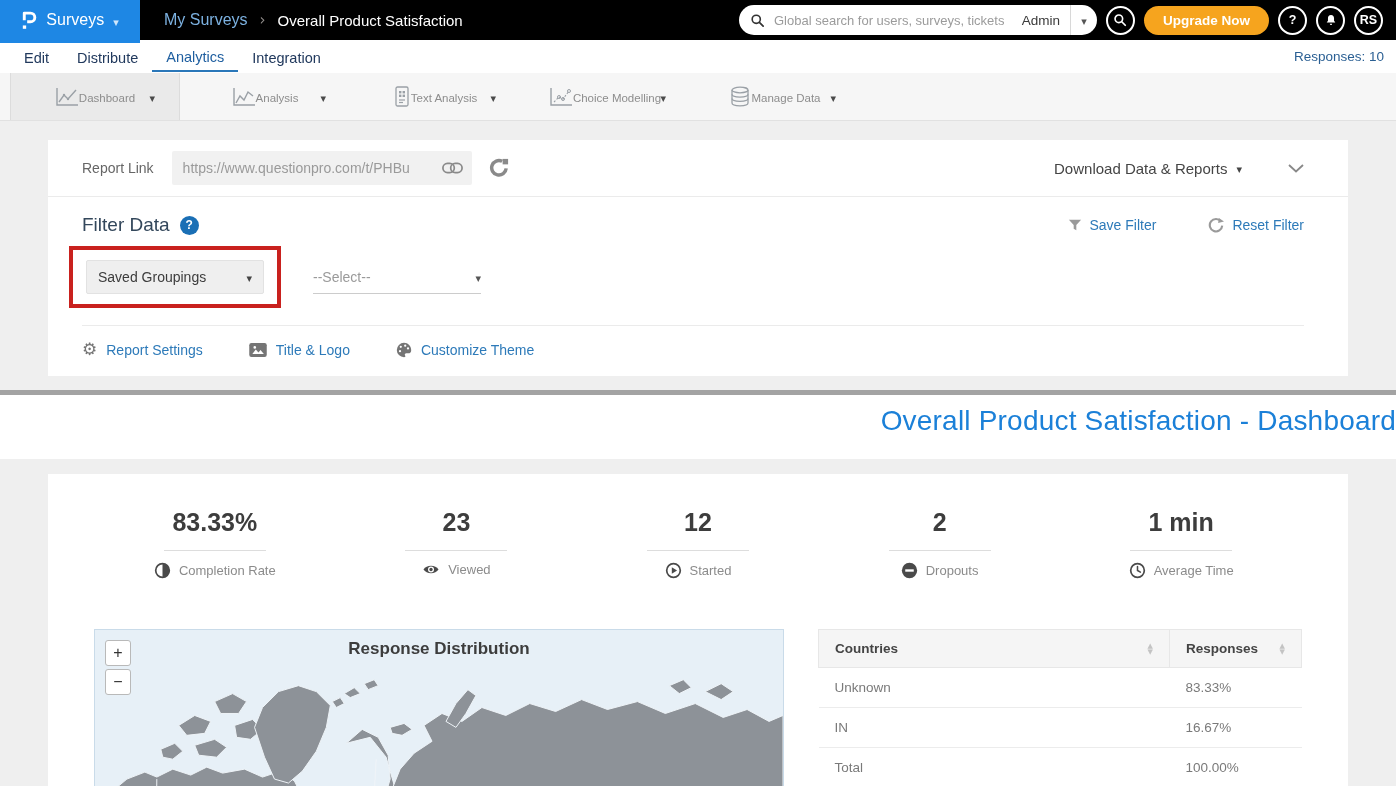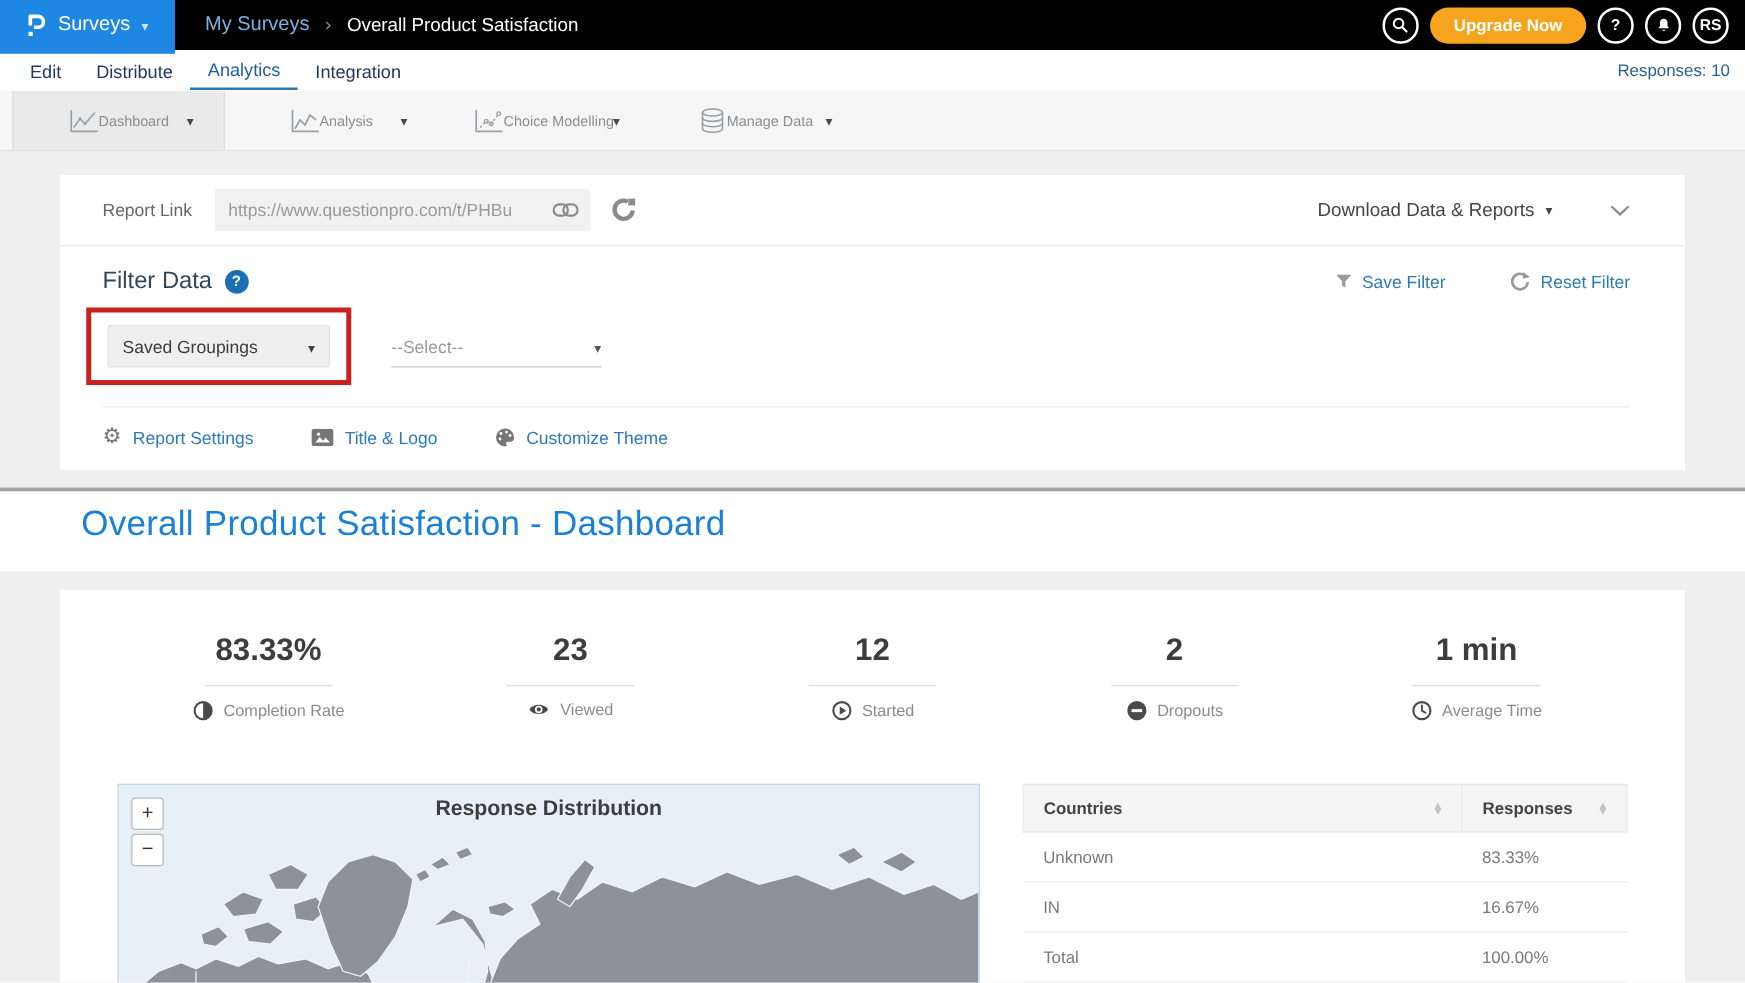--- a/index.html
+++ b/index.html
@@ -75,21 +75,21 @@
   .select-line { width:168px; height:34px; border-bottom:1px solid #ccc; display:flex; align-items:center; font-size:14px; color:#9a9a9a; margin-left:32px; margin-top:14px; cursor:pointer; }
   .select-line .caret-sm { margin-left:auto; color:#555; }
 
   .filter-divider { border-top:1px solid #ebebeb; margin-top:17px; }
   .filter-links { display:flex; align-items:center; gap:46px; padding:15px 34px 18px; }
   .flink { display:flex; align-items:center; gap:9px; font-size:14px; color:#2d7ab9; cursor:pointer; }
   .flink .ficon { color:#757575; display:flex; }
   .gear-glyph { font-family:"DejaVu Sans", sans-serif; font-size:17px; color:#757575; line-height:1; }
 
   
-  .title-band { margin-top:14px; background:#fff; border-top:3px solid #a3a3a3; padding:10px 0 22px 65px; }
+  .title-band { margin-top:14px; background:#fff; border-top:5px solid #a3a3a3; padding:10px 0 22px 65px;text-align:right; }
   .title-band h1 { margin:0; font-size:28px; font-weight:500; color:#1b80d8; letter-spacing:.2px; }
 
   
   .main-panel { margin:15px 48px 0; background:#fff; padding:34px 16px 0; height:700px; overflow:hidden; }
   .stats-row { display:flex; padding:0 30px; }
   .stat { flex:1; text-align:center; }
   .stat-value { font-size:25px; font-weight:bold; color:#3d3d3d; }
   .stat-divider { width:102px; border-top:1px solid #ddd; margin:13px auto 11px; }
   .stat-bottom { display:flex; align-items:center; justify-content:center; gap:8px; font-size:13px; color:#8b8b8b; }
   .stat-bottom .sicon { display:flex; color:#4a4a4a; }
@@ -126,20 +126,31 @@
     </span>
     <span class="product">Surveys</span>
     <span class="caret-sm"></span>
   </div>
   <nav class="breadcrumb">
     <span class="crumb-parent">My Surveys</span>
     <span class="crumb-sep"></span>
     <span class="crumb-current">Overall Product Satisfaction</span>
   </nav>
   <div class="topbar-right">
+    <div class="search-pill">
+      <svg width="15" height="15" viewBox="0 0 24 24">
+        <circle cx="10" cy="10" r="6.5" fill="none" stroke="#333" stroke-width="2.6"></circle>
+        <line x1="15" y1="15" x2="21" y2="21" stroke="#333" stroke-width="2.8" stroke-linecap="round"></line>
+      </svg>
+      <input type="text" placeholder="Global search for users, surveys, tickets" style="">
+      <span class="search-scope">Admin</span>
+      <span class="scope-caret">
+          <span class="caret-sm"></span>
+        </span>
+    </div>
     <div class="circle-btn">
       <svg width="14" height="14" viewBox="0 0 24 24">
         <circle cx="10" cy="10" r="6.5" fill="none" stroke="#fff" stroke-width="2.8"></circle>
         <line x1="15" y1="15" x2="21" y2="21" stroke="#fff" stroke-width="3" stroke-linecap="round"></line>
       </svg>
     </div>
     <div class="upgrade-btn">Upgrade Now</div>
     <div class="circle-btn">?</div>
     <div class="circle-btn">
       <svg width="14" height="15" viewBox="0 0 24 24">
@@ -173,20 +184,35 @@
     <span class="tool-caret caret-sm"></span>
   </div>
   <div class="tool-item">
     <span class="tool-icon">
       <svg width="24" height="20" viewBox="0 0 24 20">
           <path d="M2 1 v17 h21" fill="none" stroke="currentColor" stroke-width="1.4"></path>
           <polyline points="4,16 8,9 12,13 16,5 21,9" fill="none" stroke="currentColor" stroke-width="1.4"></polyline>
         </svg>
     </span>
     <span class="tool-label">Analysis</span>
+    <span class="tool-caret caret-sm"></span>
+  </div>
+  <div class="tool-item">
+    <span class="tool-icon">
+      <svg width="18" height="21" viewBox="0 0 18 21">
+          <rect x="3" y="1" width="12" height="19" rx="1.5" fill="none" stroke="currentColor" stroke-width="1.3"></rect>
+          <rect x="6" y="5" width="2.4" height="2.4" fill="currentColor"></rect>
+          <rect x="9.6" y="5" width="2.4" height="2.4" fill="currentColor"></rect>
+          <rect x="6" y="8.6" width="2.4" height="2.4" fill="currentColor"></rect>
+          <rect x="9.6" y="8.6" width="2.4" height="2.4" fill="currentColor"></rect>
+          <line x1="6" y1="14" x2="12" y2="14" stroke="currentColor" stroke-width="1.2"></line>
+          <line x1="6" y1="16.5" x2="10" y2="16.5" stroke="currentColor" stroke-width="1.2"></line>
+        </svg>
+    </span>
+    <span class="tool-label">Text Analysis</span>
     <span class="tool-caret caret-sm"></span>
   </div>
   <div class="tool-item">
     <span class="tool-icon">
       <svg width="24" height="20" viewBox="0 0 24 20">
           <path d="M2 1 v17 h21" fill="none" stroke="currentColor" stroke-width="1.4"></path>
           <polyline points="5,15 10,10 14,12 20,4" fill="none" stroke="currentColor" stroke-width="1.1" stroke-dasharray="2 1.6"></polyline>
           <circle cx="10" cy="10" r="1.5" fill="none" stroke="currentColor"></circle>
           <circle cx="14" cy="12" r="1.5" fill="none" stroke="currentColor"></circle>
           <circle cx="20" cy="4" r="1.5" fill="none" stroke="currentColor"></circle>

